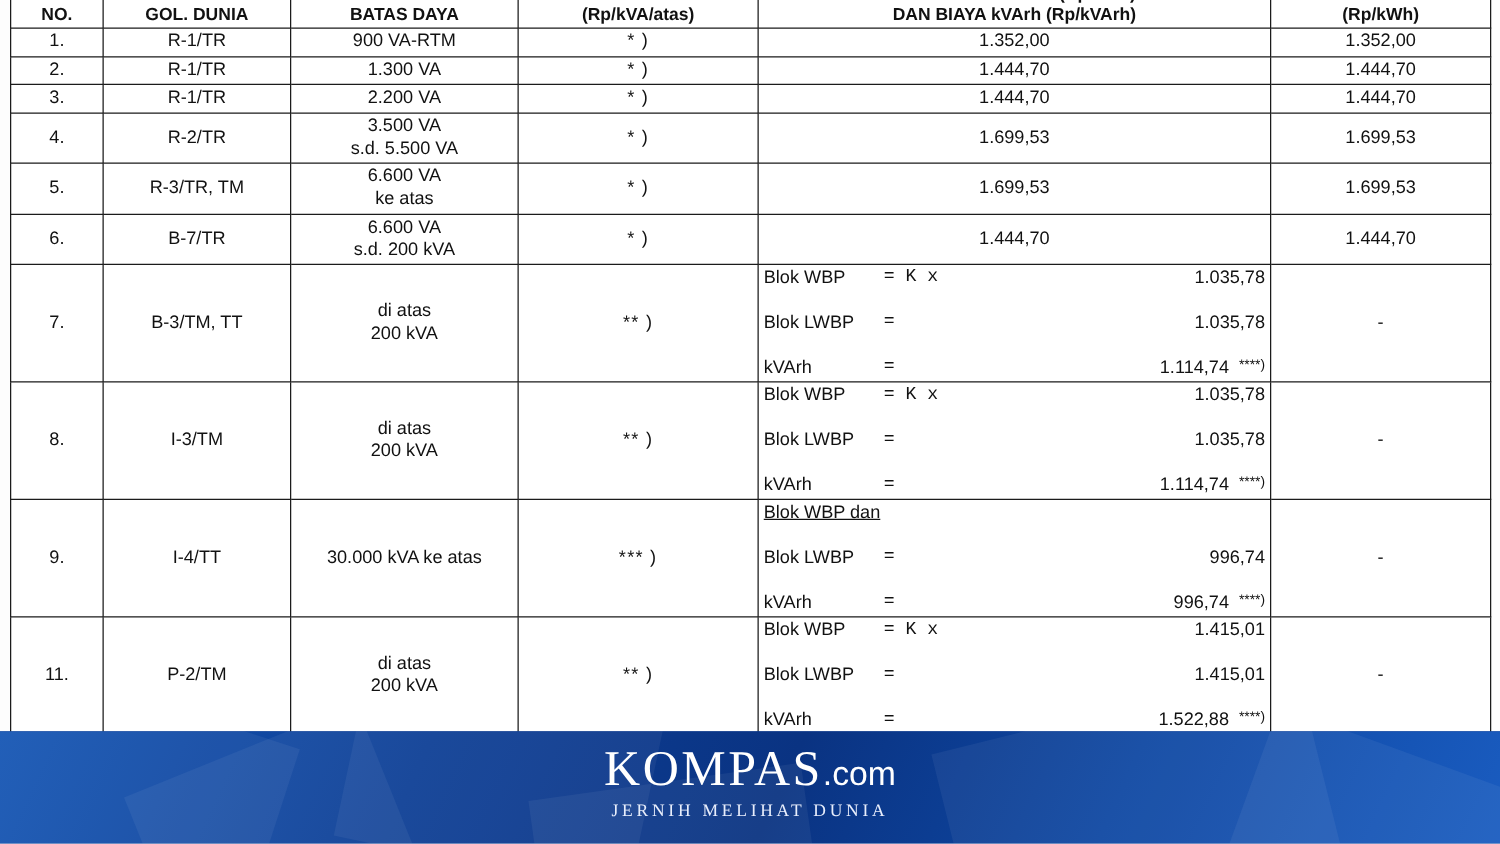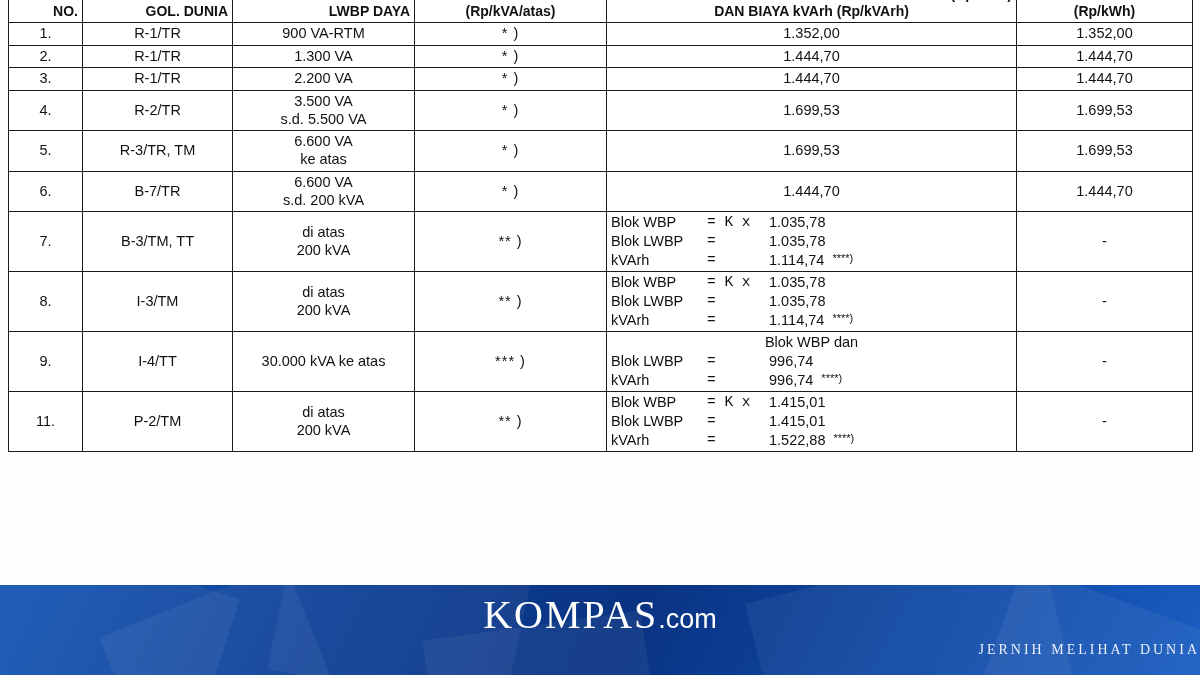--- a/index.html
+++ b/index.html
@@ -48,47 +48,47 @@
     line-height: 1.22;
   }
   table.tariff thead th {
     font-weight: bold;
     font-size: 14px;
     height: 56px;
     padding-top: 0;
     vertical-align: bottom;
   }
   .hdr-sub { font-weight: bold; display: block; }
-  .hdr-main { font-weight: bold; display: block; text-align: right; }
+  .hdr-main { font-weight: bold; display: block; }
 
   td.no-cell { font-size: 14.5px; }
   td.gol-cell { font-size: 15px; }
   td.batas-cell { font-size: 15px; }
   td.beban-cell { font-size: 15px; letter-spacing: 1px; }
   td.single-val { font-size: 15.5px; }
   td.ppj-cell { font-size: 15px; }
 
   .twoline span { display: block; }
 
   
   td.blok-cell {
     text-align: left;
     padding: 3px 6px 3px 8px;
   }
   .blok-grid {
     display: grid;
     grid-template-columns: 96px 36px 1fr;
-    row-gap: 1px;
+    row-gap: 18px;
     font-size: 14.5px;
   }
   .blok-grid .lbl { text-align: left; white-space: nowrap; }
   .blok-grid .eq  { text-align: left; white-space: nowrap; font-family: Liberation Mono, monospace; }
-  .blok-grid .val { text-align: left; padding-left: 26px; white-space: nowrap; }
+  .blok-grid .val { text-align: right; padding-left: 26px; white-space: nowrap; }
   .blok-grid .val .star { font-size: 11px; vertical-align: top; margin-left: 8px; }
-  .blok-grid .wide { grid-column: 1 / span 3; text-align: center; }
+  .blok-grid .wide { grid-column: 1 / span 3; text-align: left; text-decoration: underline; }
 
   
   .banner {
     position: absolute;
     left: 0; bottom: 0;
     width: 1200px; height: 90px;
     overflow: hidden;
     background: #0b3a8f;
   }
   .banner .bg {
@@ -126,21 +126,20 @@
     font-family: "Liberation Sans", sans-serif;
     font-size: 27px;
     letter-spacing: 0;
   }
   .logo-tag {
     margin-top: 7px;
     font-family: "Liberation Serif", serif;
     font-size: 14px;
     letter-spacing: 3px;
     color: #e8eefc;
-    text-align: right;
   }
 </style>
 </head>
 <body>
 
 <div id="page">
 
   <div class="table-wrap">
     <table class="tariff">
       <colgroup>
@@ -153,21 +152,21 @@
       </colgroup>
       <thead>
         <tr>
           <th>
             <span class="hdr-main">NO.</span>
           </th>
           <th>
             <span class="hdr-main">GOL. DUNIA</span>
           </th>
           <th>
-            <span class="hdr-main">LWBP DAYA</span>
+            <span class="hdr-main">BATAS DAYA</span>
           </th>
           <th>
             <span class="hdr-main">BIAYA BEBAN</span>
             <span class="hdr-sub">(Rp/kVA/atas)</span>
           </th>
           <th>
             <span class="hdr-main">BIAYA PEMAKAIAN (Rp/kWh)</span>
             <span class="hdr-sub">DAN  BIAYA kVArh (Rp/kVArh)</span>
           </th>
           <th>

